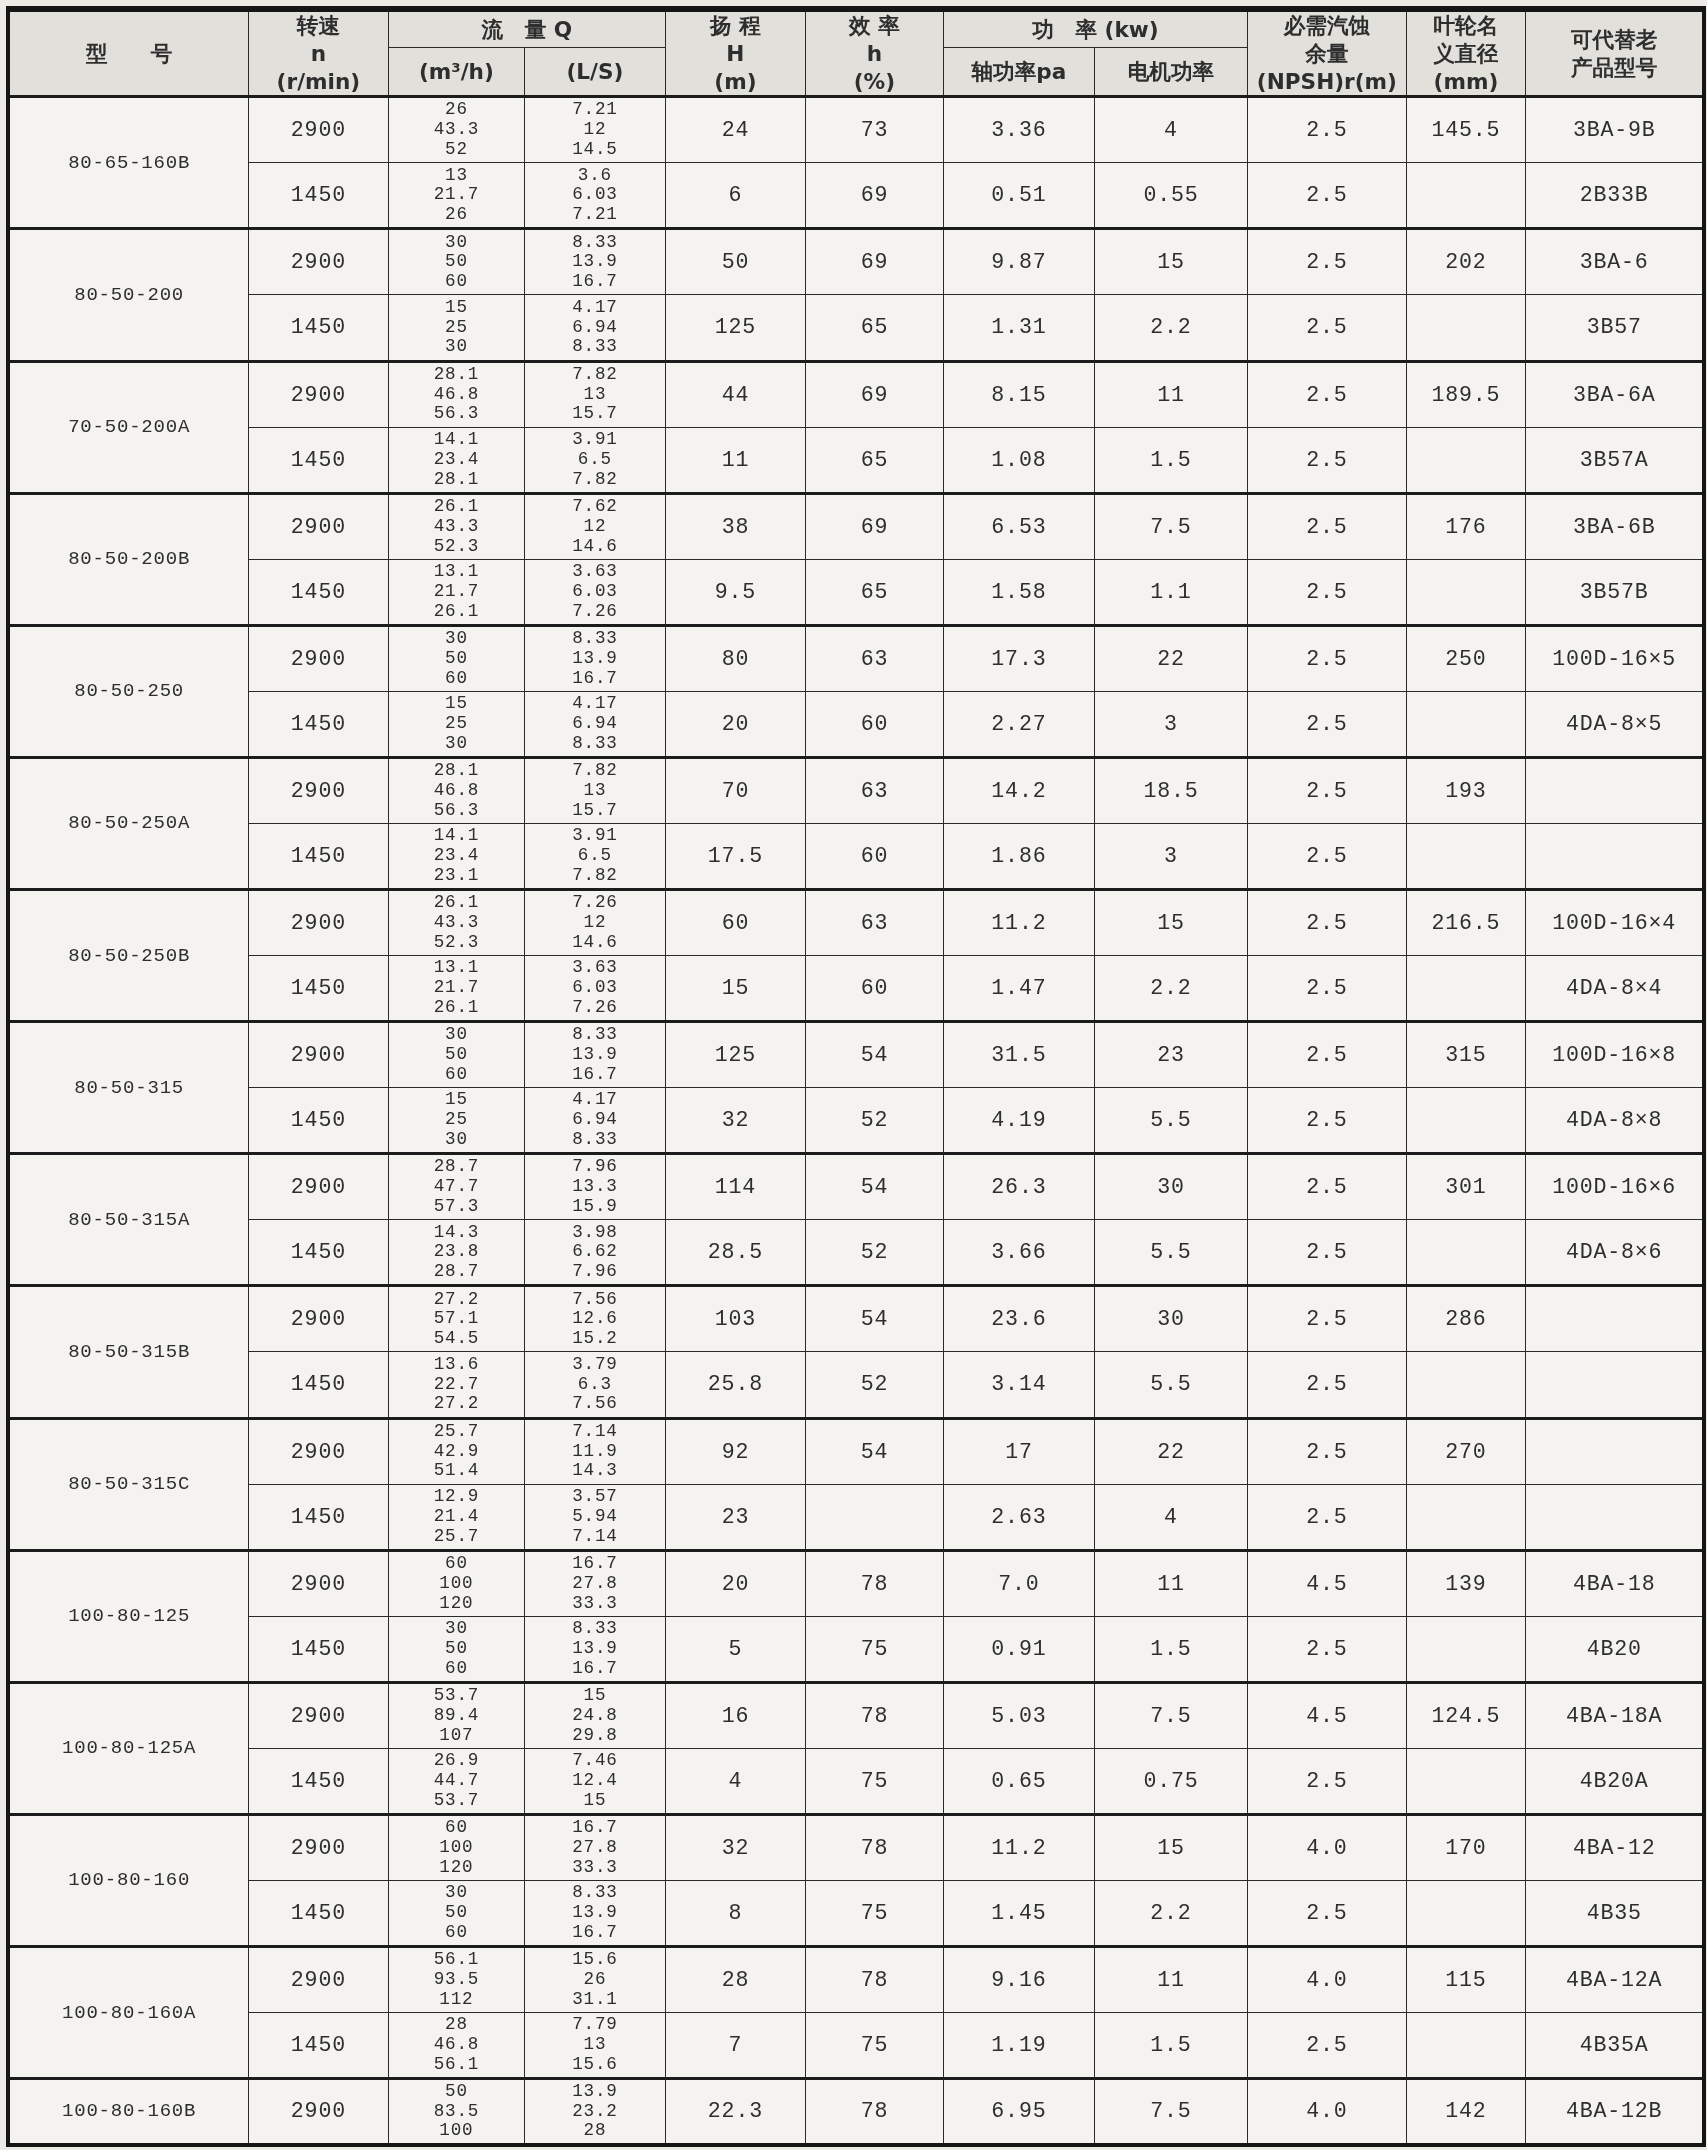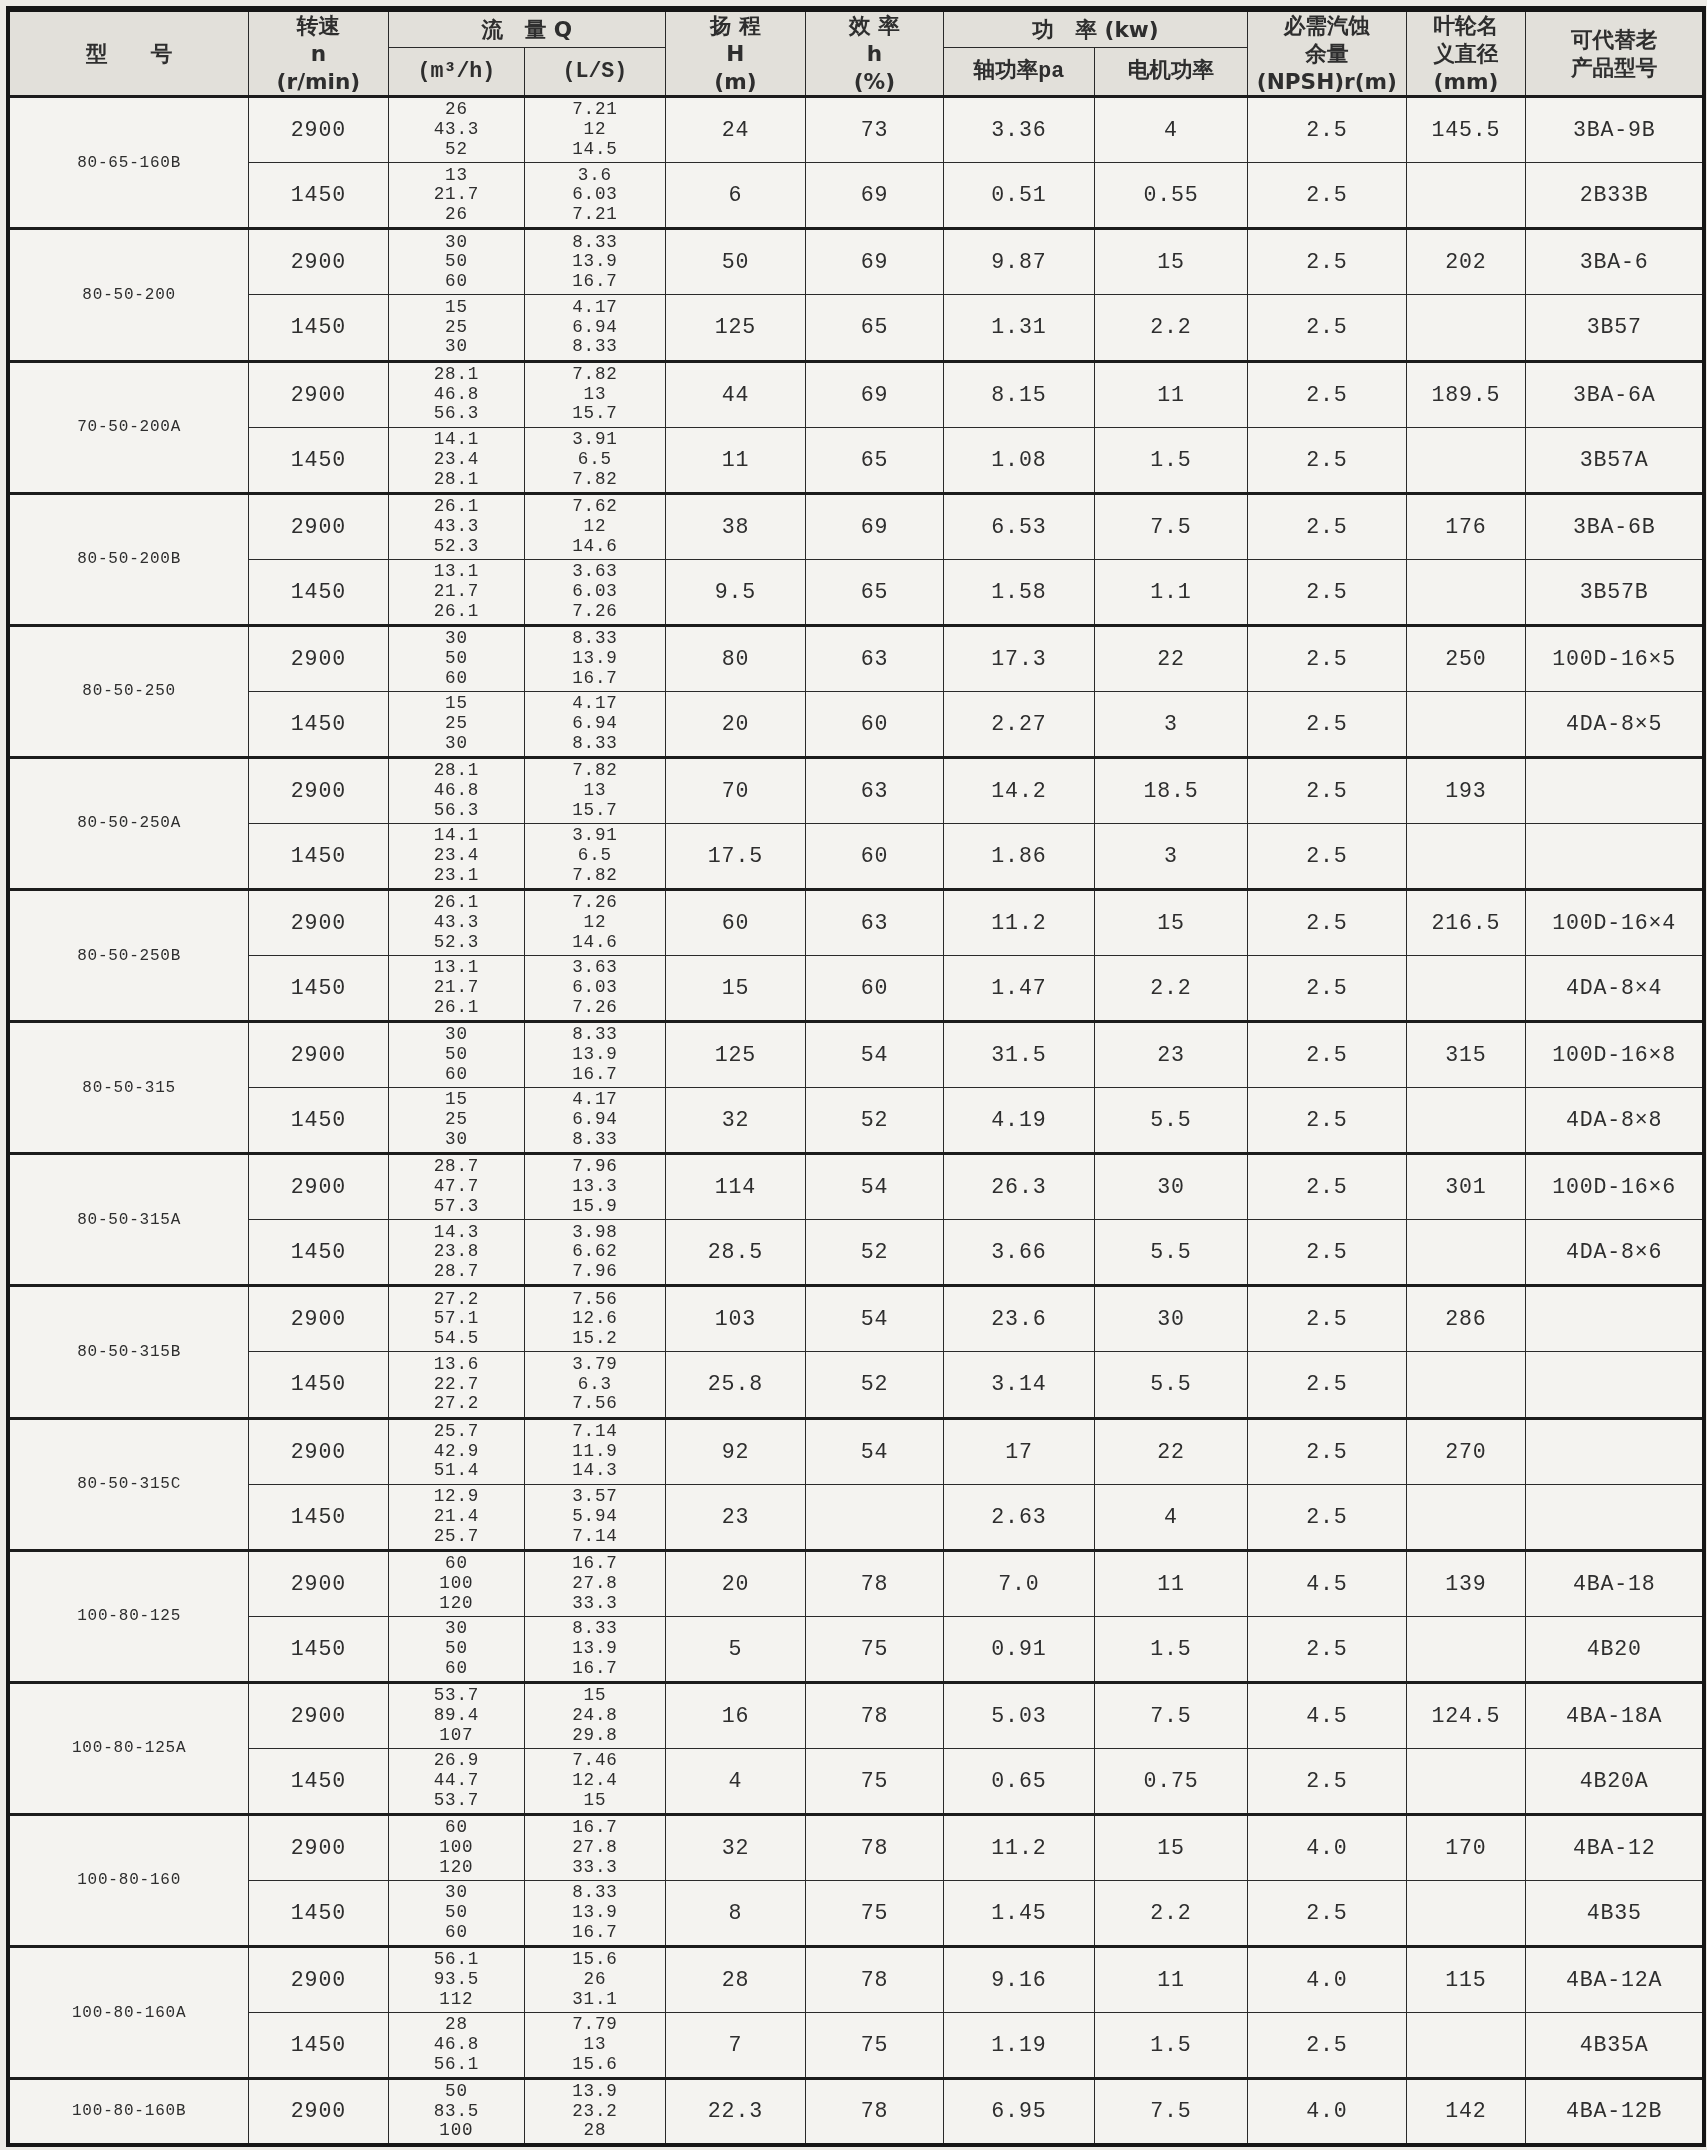--- a/index.html
+++ b/index.html
@@ -4,26 +4,26 @@
 <style>
   html,body{margin:0;padding:0;background:#f1efeb;}
   .page{width:1707px;height:2151px;box-sizing:border-box;padding:6.4px;background:#edebe6;}
   table.spec{border-collapse:collapse;table-layout:fixed;width:1695px;height:2138px;
     border:4.8px solid #161616;border-top-width:6.4px;background:#f4f3f0;}
   th,td{border:1.6px solid #2a2a2a;text-align:center;vertical-align:middle;color:#2e2e2e;
     padding:0;overflow:hidden;}
   thead th{background:#e2e0da;font-family:"DejaVu Sans","Liberation Sans",sans-serif;
     font-weight:600;font-size:21.6px;line-height:1.28;}
   thead .hr1{height:37px;}
-  thead .hr2 th{height:46px;font-family:Liberation Mono, monospace;}
+  thead .hr2 th{height:46px;}
   thead .unit,thead .sub{font-weight:600;}
   tbody td{font-family:"Liberation Mono","DejaVu Sans Mono",monospace;font-size:21.6px;
     letter-spacing:0.8px;}
   tbody tr{height:66px;}
-  td.model-cell{font-size:16px;}
+  td.model-cell{font-size:19px;}
   td.tri div{font-size:17.6px;line-height:1.13;letter-spacing:0.8px;}
   tr.group-first td{border-top:3.2px solid #1c1c1c;}
   thead tr.hr1 th{border-top:none;}
   .hdr-line{display:block;}
 </style>
 </head>
 <body>
 
 <div class="page">
   <table class="spec">

